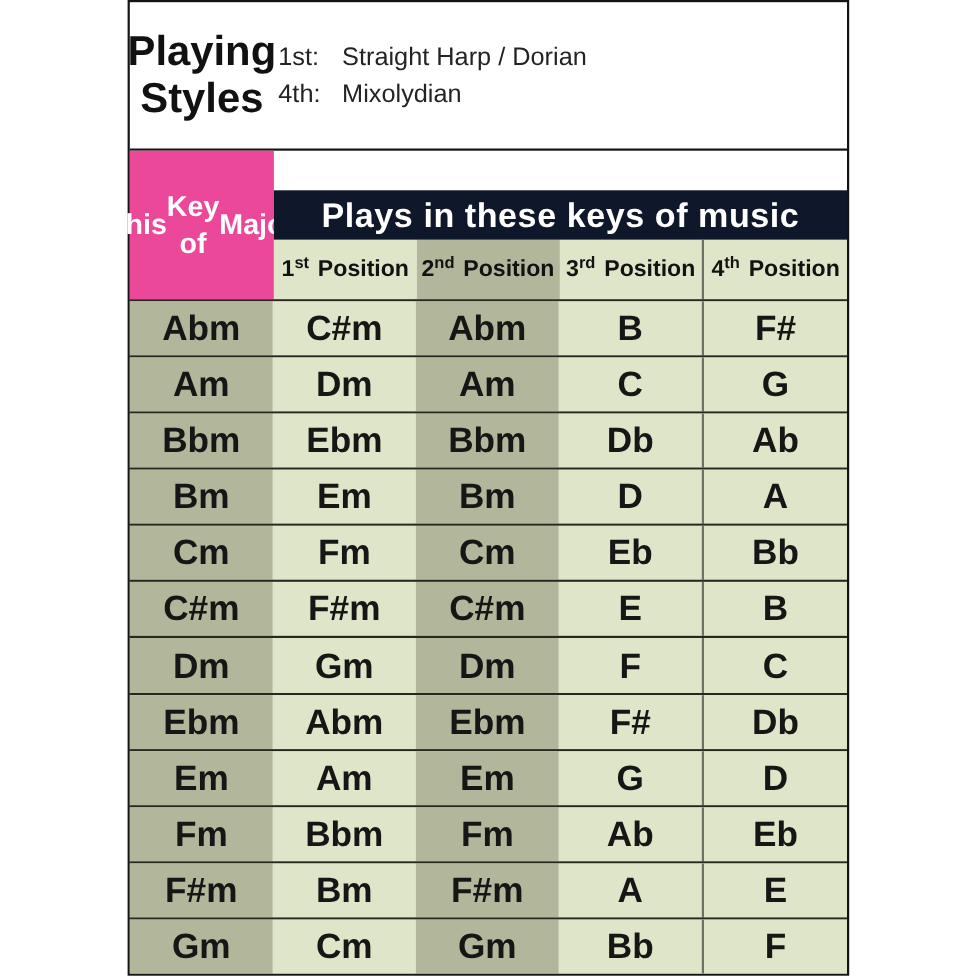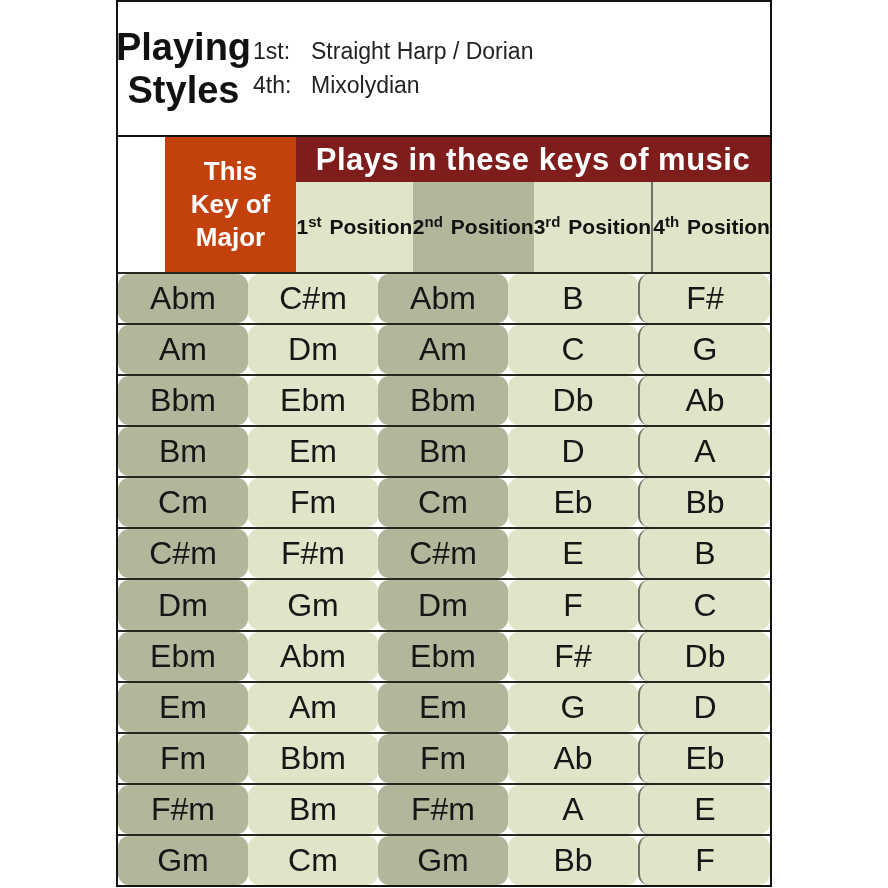--- a/index.html
+++ b/index.html
@@ -21,45 +21,45 @@
   .styles-list {
     flex:1; display:flex; flex-direction:column; justify-content:center;
     gap:7px; font-size:23px; color:#232323; padding-left:4px;
   }
   .style-item { display:flex; align-items:baseline; }
   .style-ord { width:58px; flex:0 0 58px; }
   .style-note { font-weight:700; font-style:italic; margin-left:7px; white-space:nowrap; }
   
   .header-band { flex:0 0 137px; display:flex; border-top:2px solid #141414; box-sizing:border-box; }
   .corner {
-    width:131px; flex:0 0 131px; background:#c2410c; color:#fff;
-    display:flex; flex-direction:column; align-items:center; justify-content:center;
-    font-weight:700; font-size:26px; line-height:1.28; text-align:center;margin-left:47px;
+    width:131px; flex:0 0 131px; background:#ec4899; color:#fff;
+    display:flex; flex-direction:row; align-items:center; justify-content:center;
+    font-weight:700; font-size:26px; line-height:1.28; text-align:center;
   }
   .band-right { flex:1; display:flex; flex-direction:column; }
   .black-bar {
-    height:45px; flex:0 0 45px; background:#7f1d1d; color:#fff;
+    height:45px; flex:0 0 45px; background:#0f172a; color:#fff;
     display:flex; align-items:center; justify-content:center;
-    font-weight:700; font-size:31px; letter-spacing:0.5px;
+    font-weight:700; font-size:31px; letter-spacing:0.5px;margin-top:36px;
   }
   .pos-row { flex:1; display:flex; }
   .pos-cell {
     flex:1; display:flex; align-items:center; justify-content:center;
     font-weight:700; font-size:21px; color:#121212; background:#dfe5c8;
   }
   .pos-cell.dark { background:#b2b79c; }
   .pos-cell.vline { border-left:2px solid #6e7263; box-sizing:border-box; }
   .pos-label { margin-left:8px; }
   .pos-sup { font-size:15px; position:relative; top:-6px; }
   
   .tbody { flex:1; display:flex; flex-direction:column; }
   .body-row { flex:1; display:flex; border-top:2px solid #27271f; box-sizing:border-box; }
   .cell {
     flex:1; display:flex; align-items:center; justify-content:center;
-    font-weight:400; font-size:32px; color:#161616;border-radius:11px;
+    font-weight:700; font-size:32px; color:#161616;
   }
   .cell.light { background:#dfe5c8; }
   .cell.dark  { background:#b2b79c; }
   .cell.vline { border-left:2px solid #6e7263; box-sizing:border-box; }
 </style>
 </head>
 <body>
 
 <div class="page">
   <div class="sheet">

